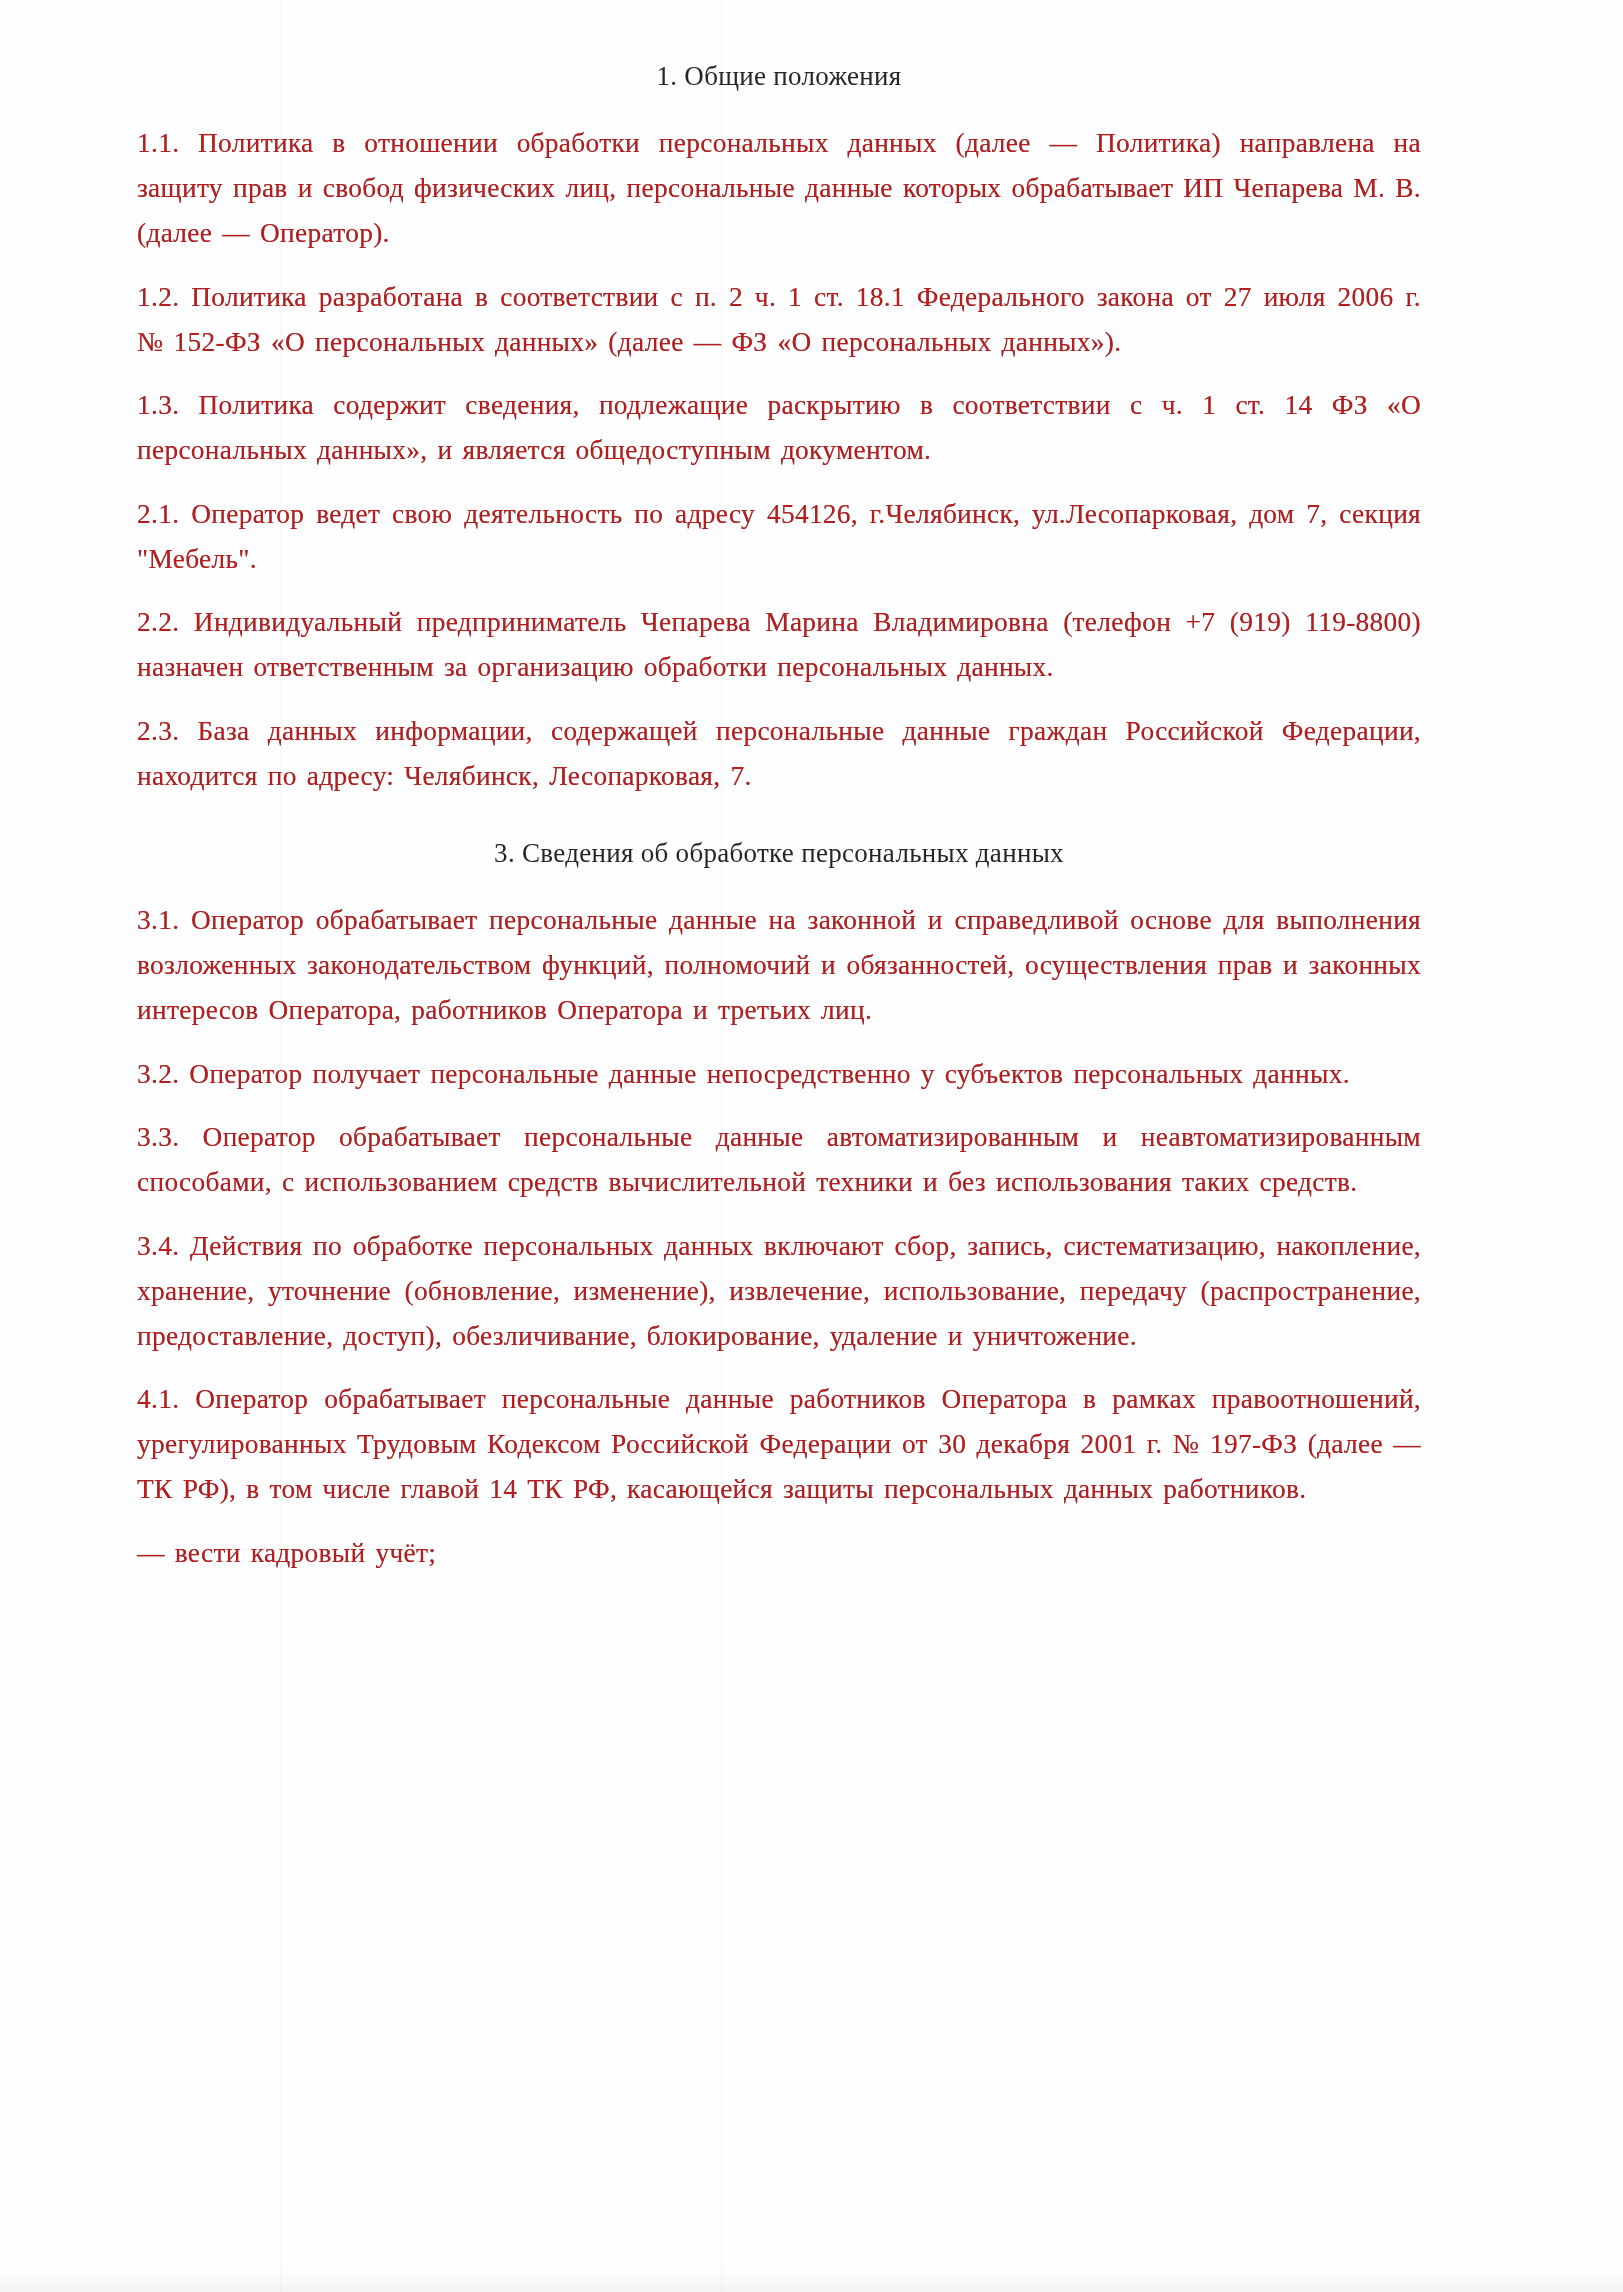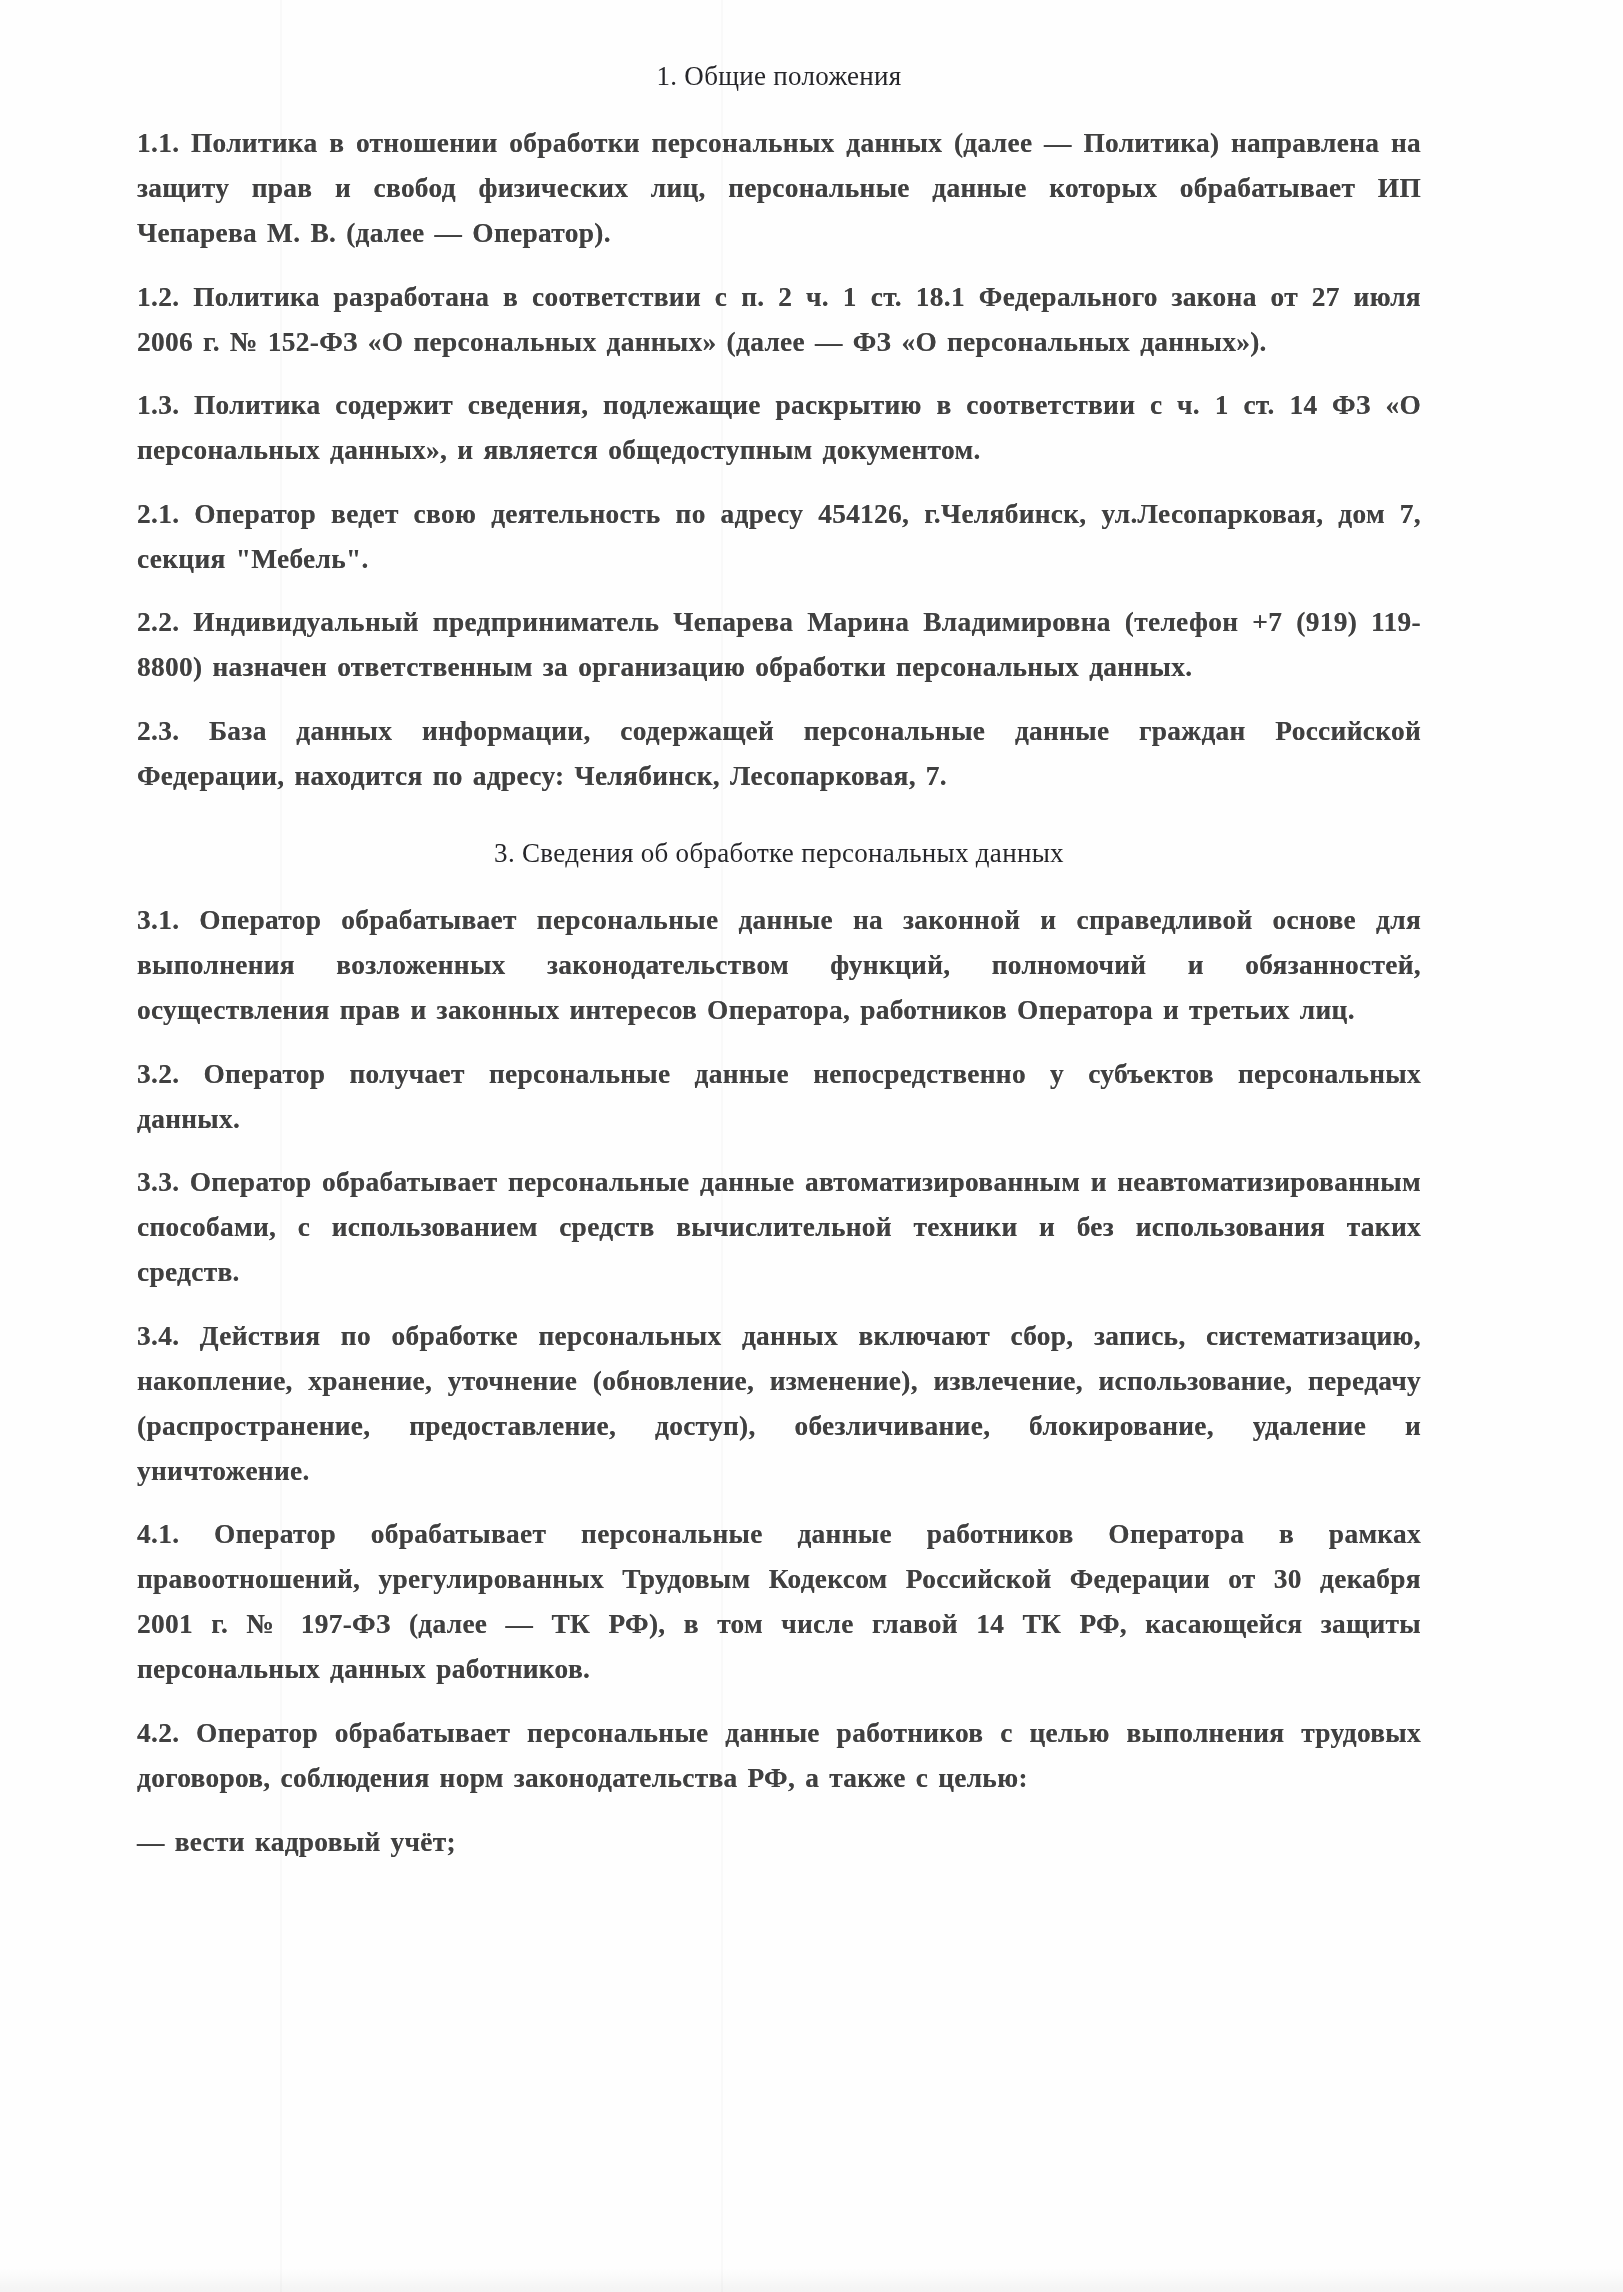--- a/index.html
+++ b/index.html
@@ -52,23 +52,22 @@
     color: #26262a;
   }
   section:first-of-type .heading { margin-top: 0; }
   .para {
     font-size: 27.4px;
     line-height: 45px;
     text-align: justify;
     margin: 0 0 18.6px 0;
     letter-spacing: 0.3px;
     word-spacing: 2.9px;
-    color: #404040;
+    color: #b91c1c;
     text-shadow: 0 0 0.5px rgba(45,45,50,0.55);
-    font-weight: bold;
   }
   .dash-line {
     text-align: left;
     margin-top: 15px;
   }
 </style>
 </head>
 <body>
 
 <div class="page">
@@ -92,19 +91,18 @@
   <section>
     <h2 class="heading">3. Сведения об обработке персональных данных</h2>
     <p class="para">3.1. Оператор обрабатывает персональные данные на законной и справедливой основе для выполнения возложенных законодательством функций, полномочий и обязанностей, осуществления прав и законных интересов Оператора, работников Оператора и третьих лиц.</p>
     <p class="para">3.2. Оператор получает персональные данные непосредственно у субъектов персональных данных.</p>
     <p class="para">3.3. Оператор обрабатывает персональные данные автоматизированным и неавтоматизированным способами, с использованием средств вычислительной техники и без использования таких средств.</p>
     <p class="para">3.4. Действия по обработке персональных данных включают сбор, запись, систематизацию, накопление, хранение, уточнение (обновление, изменение), извлечение, использование, передачу (распространение, предоставление, доступ), обезличивание, блокирование, удаление и уничтожение.</p>
   </section>
 
   <section>
     <p class="para">4.1. Оператор обрабатывает персональные данные работников Оператора в рамках правоотношений, урегулированных Трудовым Кодексом Российской Федерации от 30 декабря 2001 г. № 197-ФЗ (далее — ТК РФ), в том числе главой 14 ТК РФ, касающейся защиты персональных данных работников.</p>
-    <p class="para">4.2. Оператор обрабатывает персональные данные работников с целью выполнения трудовых договоров, соблюдения норм законодательства РФ, а также с целью:</p>
     <p class="para dash-line">— вести кадровый учёт;</p>
   </section>
 
   <div class="scan-shadow-bottom"></div>
 </div>
 
 
 </body></html>

